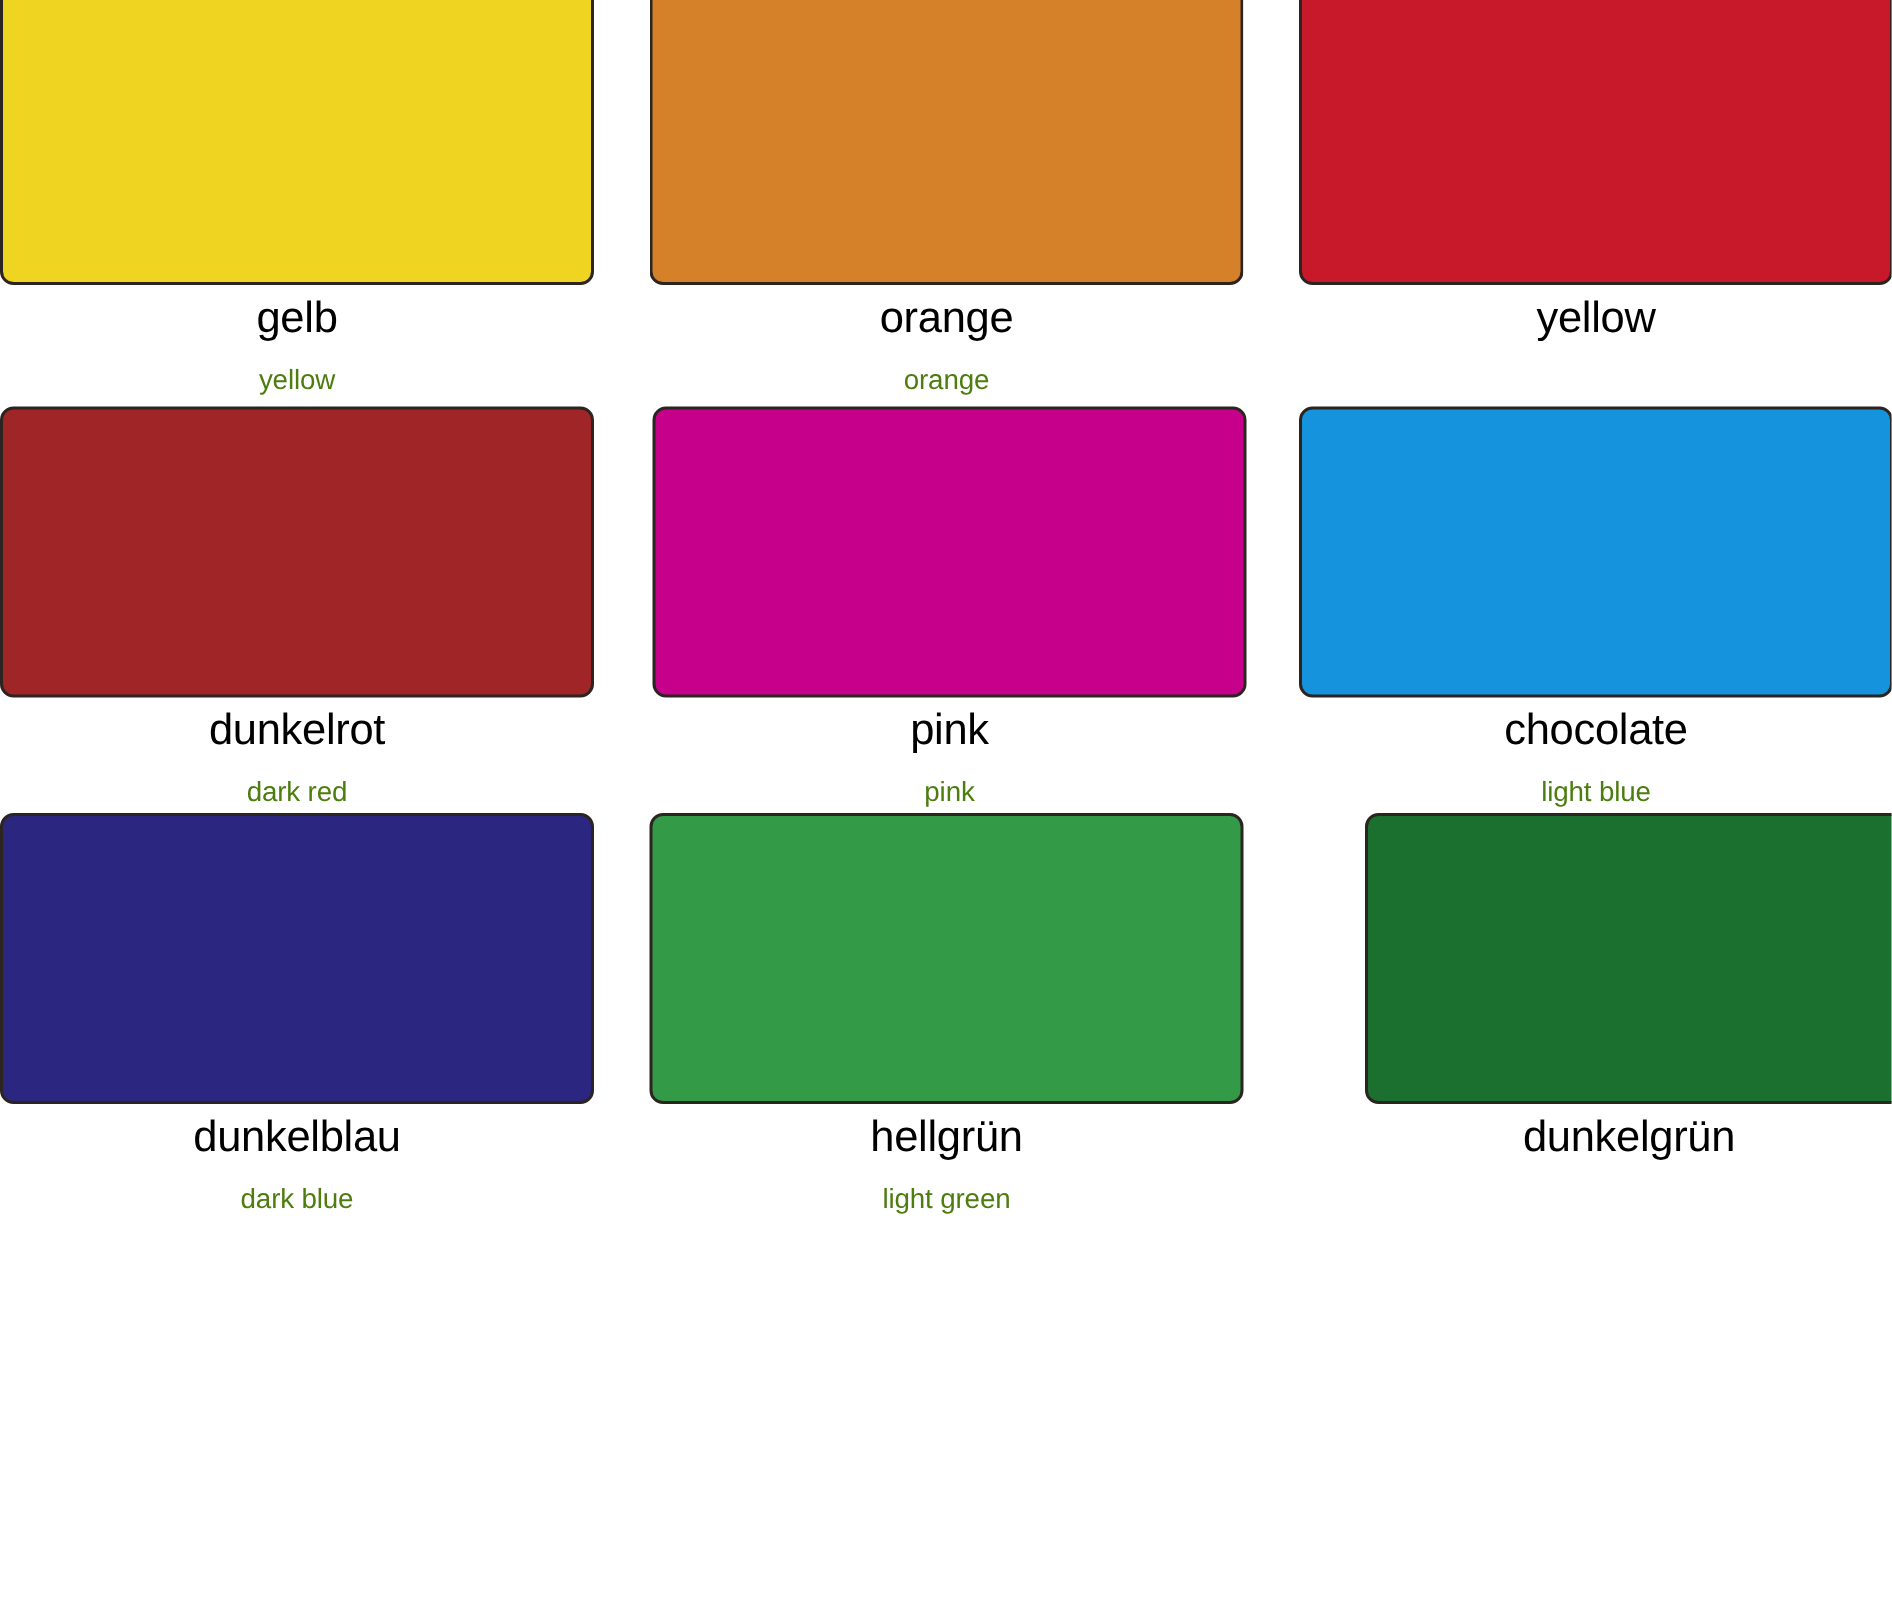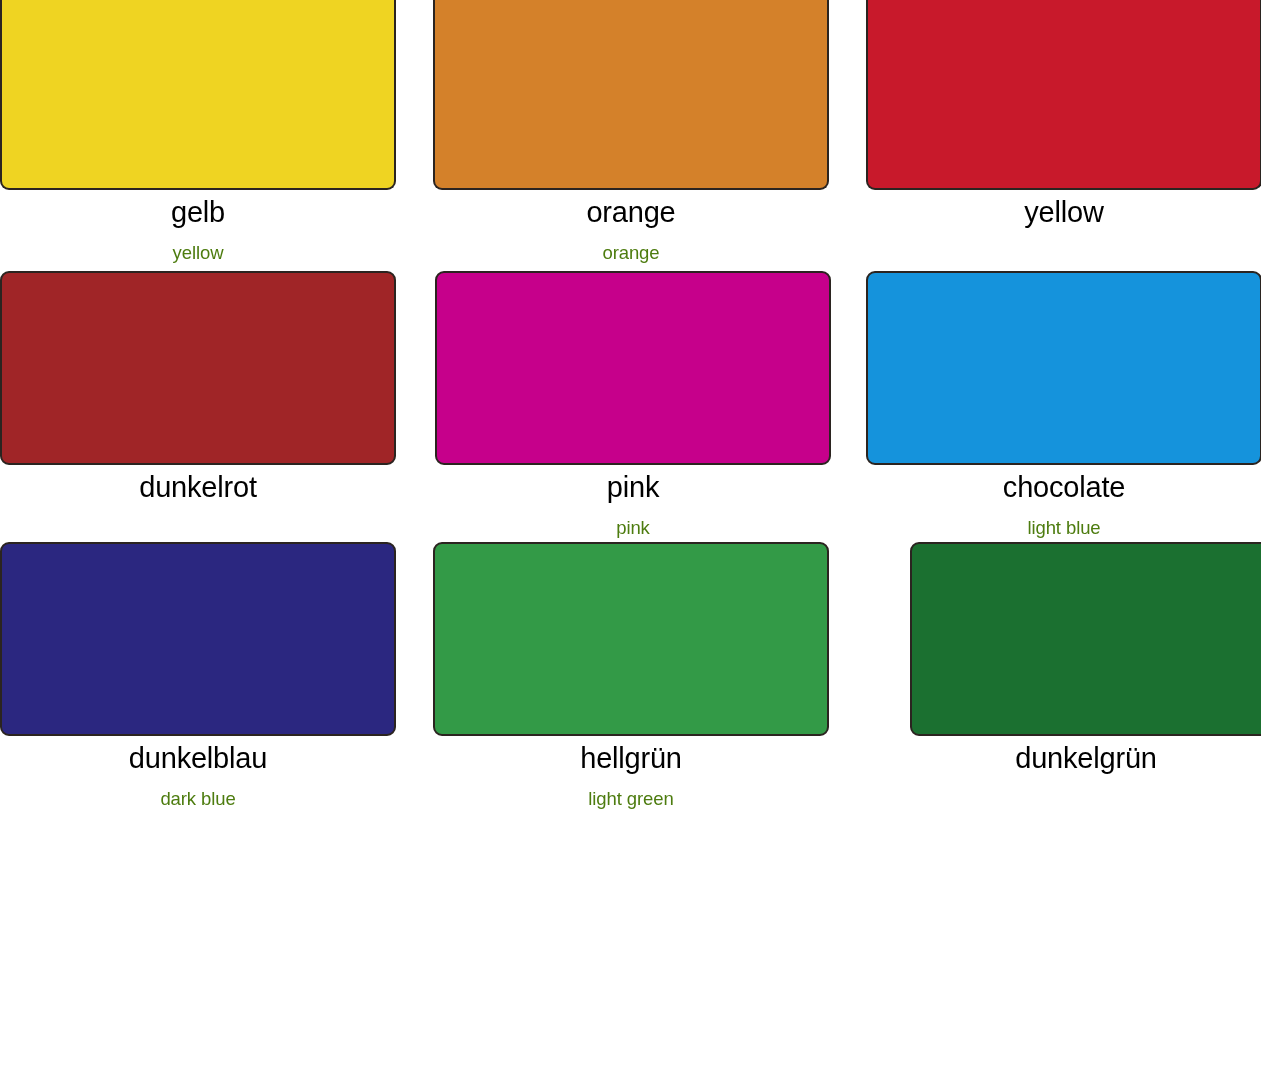--- a/index.html
+++ b/index.html
@@ -76,20 +76,21 @@
       <div class="swatch-label-de">orange</div>
       <div class="swatch-label-en">orange</div>
     </div>
     <div class="swatch-cell row-0" style="left: 866px; top: -4px;">
       <div class="swatch-chip" style="background: rgb(200, 25, 43);"></div>
       <div class="swatch-label-de">yellow</div>
     </div>
     <div class="swatch-cell row-1" style="left: 0px; top: 271px;">
       <div class="swatch-chip" style="background: rgb(160, 37, 39);"></div>
       <div class="swatch-label-de">dunkelrot</div>
+      <div class="swatch-label-en">dark red</div>
     </div>
     <div class="swatch-cell row-1" style="left: 435px; top: 271px;">
       <div class="swatch-chip" style="background: rgb(198, 0, 139);"></div>
       <div class="swatch-label-de">pink</div>
       <div class="swatch-label-en">pink</div>
     </div>
     <div class="swatch-cell row-1" style="left: 866px; top: 271px;">
       <div class="swatch-chip" style="background: rgb(21, 147, 220);"></div>
       <div class="swatch-label-de">chocolate</div>
       <div class="swatch-label-en">light blue</div>

